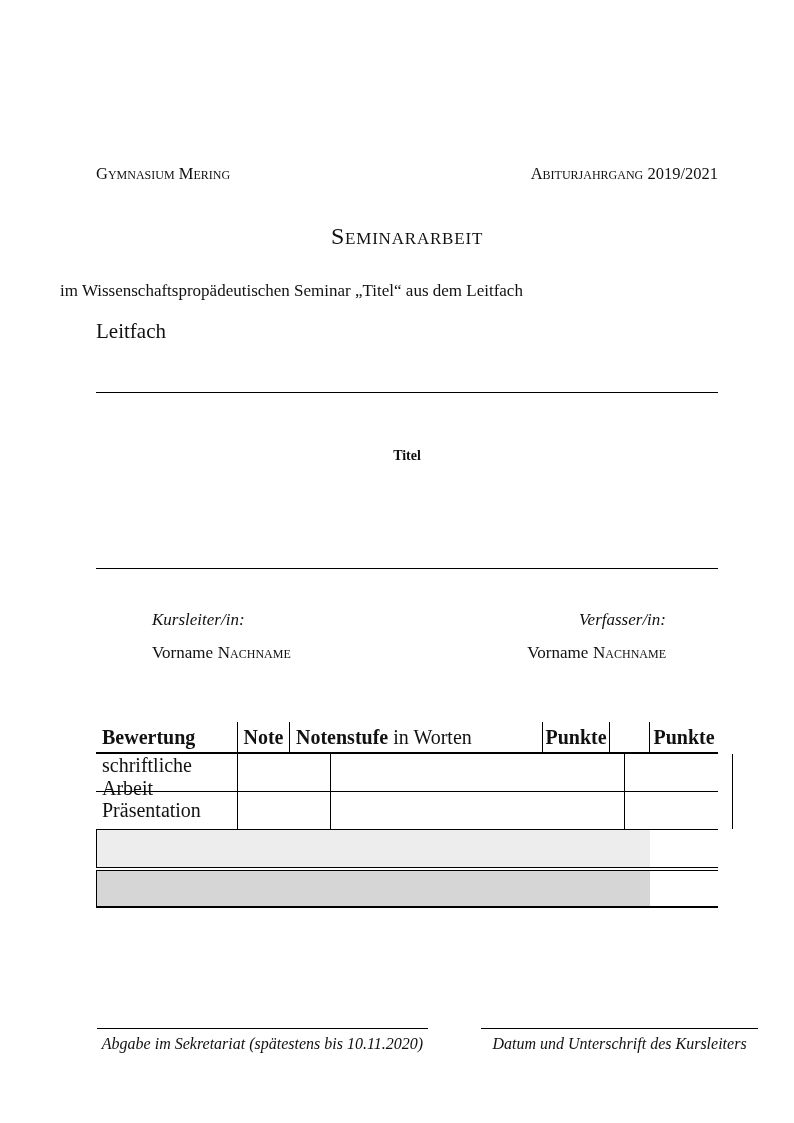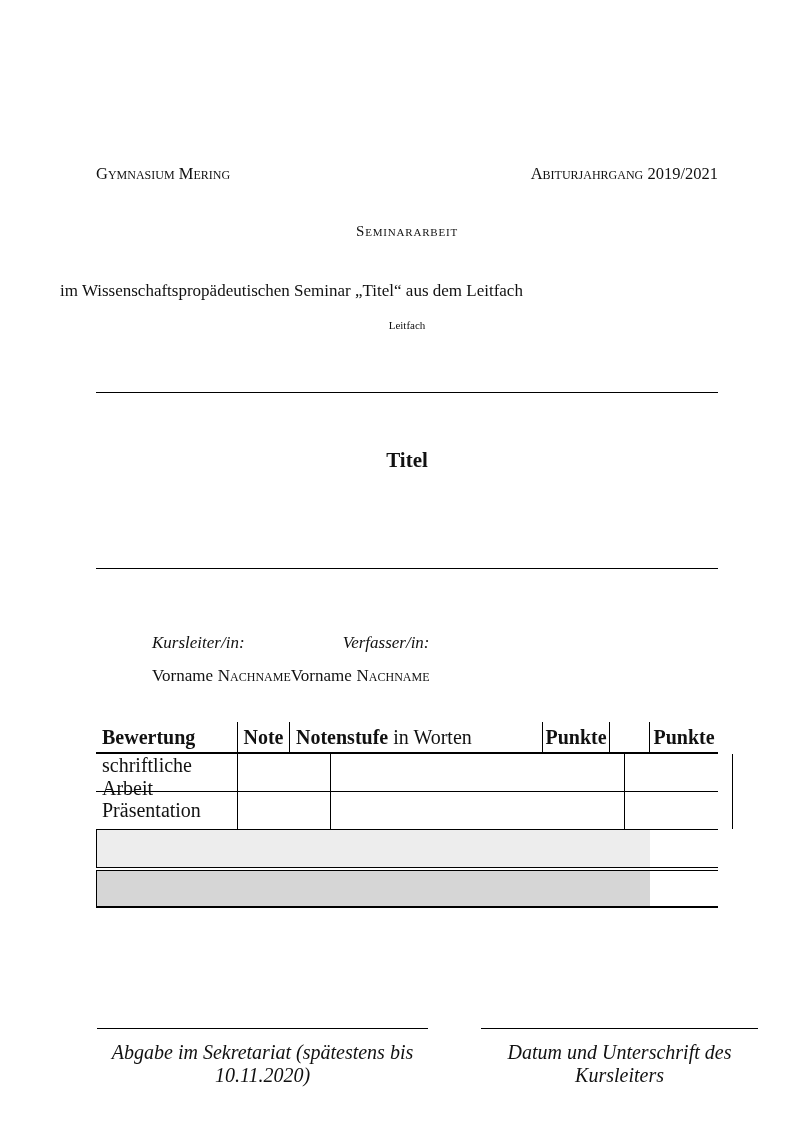--- a/index.html
+++ b/index.html
@@ -17,48 +17,48 @@
   
   .doc-header{
     position:absolute;top:142px;left:96px;width:622px;
     display:flex;justify-content:space-between;
     font-size:16.5px;
   }
 
   
   .doc-type{
     position:absolute;top:201px;left:96px;width:622px;
-    text-align:center;font-size:15px;letter-spacing:.8px;
+    text-align:center;font-size:24px;letter-spacing:.8px;
   }
   .seminar-line{
     position:absolute;top:259px;left:60px;width:694px;
     text-align:left;font-size:17px;
   }
   .leading-subject{
     position:absolute;top:297px;left:96px;width:622px;
-    text-align:center;font-size:11px;
+    text-align:left;font-size:21px;
   }
 
   .rule{position:absolute;left:96px;width:622px;height:0;border-top:1.2px solid #000;}
   .rule-top{top:370px;}
   .rule-bottom{top:546px;}
 
   .work-title{
     position:absolute;top:426px;left:96px;width:622px;
-    text-align:center;font-weight:bold;font-size:21px;
+    text-align:center;font-weight:bold;font-size:14px;
   }
   .work-subtitle{
     position:absolute;top:491px;left:96px;width:622px;
     text-align:center;font-size:17px;
   }
 
   
   .roles{
-    position:absolute;top:611px;left:152px;width:514px;
-    display:flex;
+    position:absolute;top:588px;left:152px;width:514px;
+    display:flex;justify-content:space-between;
     font-size:17px;
   }
   .role-col-right{text-align:right;}
   .role-label{font-style:italic;margin-bottom:13px;}
   .role-name .last{margin-left:.28em;}
 
   
   .gtable{
     position:absolute;top:700px;left:96px;width:622px;
     font-size:20px;
@@ -75,22 +75,22 @@
   .bold{font-weight:bold;}
   .rest{margin-left:.25em;font-weight:normal;}
   .hl{height:0;border-top:1px solid #000;}
   .hl-strong{height:0;border-top:2px solid #000;}
   .dl{height:2px;border-top:1px solid #000;border-bottom:1px solid #000;}
 
   
   .sig{
     position:absolute;top:1006px;
     border-top:1px solid #000;
-    text-align:center;font-style:italic;font-size:20px;
-    padding-top:12px;
+    text-align:center;font-style:italic;font-size:16px;
+    padding-top:6px;
   }
   .sig-left{left:97px;width:331px;}
   .sig-right{left:481px;width:277px;}
 </style>
 </head>
 <body>
 
 <div class="page">
 
   <div class="doc-header">

